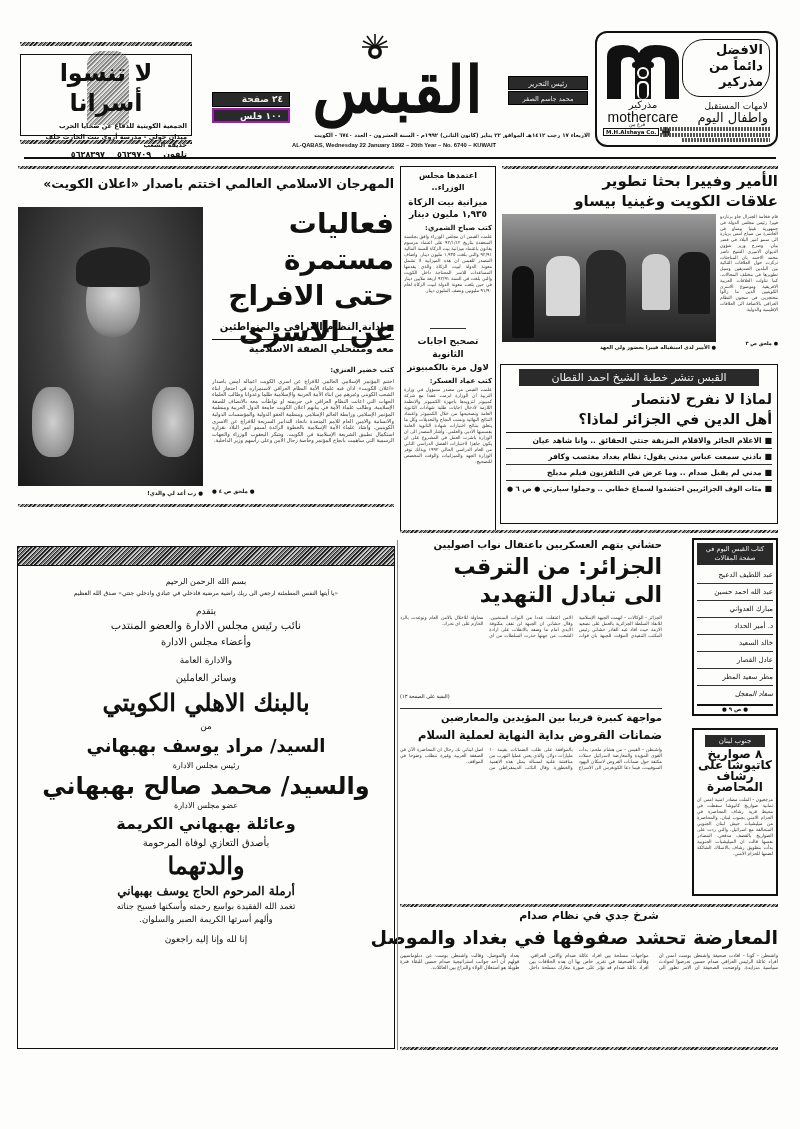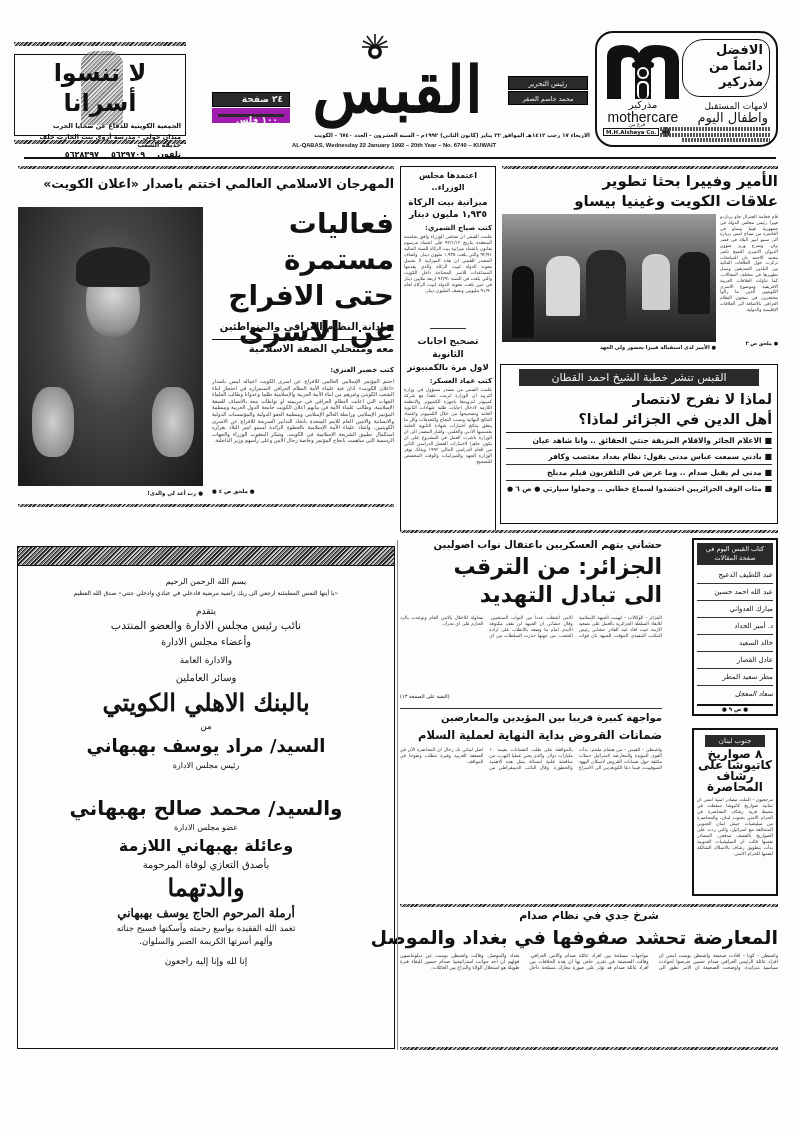--- a/index.html
+++ b/index.html
@@ -31,39 +31,39 @@
   }
   .headline-xl { font-weight: bold; font-family: "DejaVu Sans", sans-serif; letter-spacing: 1px; }
   .box { border: 1.5px solid #111; }
   .bullet::before { content: "■ "; font-size: 8px; }
 </style>
 </head>
 <body>
 
 <header>
 
-  <div class="abs" style="left:14px;top:42px;width:141px;height:107px;">
+  <div class="abs" style="left:20px;top:42px;width:141px;height:107px;">
     <div class="hatch" style="height:4px;width:172px;"></div>
     <div class="box rtl" style="margin-top:8px;height:82px;width:172px;padding:3px 4px;position:relative;border-width:1.5px;">
       <div class="abs hatch" style="left:66px;top:-4px;width:42px;height:74px;opacity:0.55;border-radius:14px 14px 4px 4px;"></div>
       <div class="headline-xl center" style="font-size:24px;line-height:30px;position:relative;">لا تنسوا أسرانا</div>
       <div style="font-size:6.5px;font-weight:bold;margin-top:4px;position:relative;">الجمعية الكويتية للدفاع عن ضحايا الحرب</div>
       <div style="font-size:6.5px;font-weight:bold;margin-top:3px;position:relative;">ميدان حولي - مدرسة أروى بنت الحارث خلف حديقة الشعب</div>
       <div style="font-size:8px;font-weight:bold;margin-top:1px;display:flex;gap:12px;direction:rtl;position:relative;">
         <span>تلفون</span>
         <span>٥٦٢٩٧٠٩</span>
         <span>٥٦٢٨٣٩٧</span>
       </div>
     </div>
     <div class="hatch" style="height:4px;width:172px;margin-top:4px;"></div>
   </div>
 
   <div class="abs" style="left:212px;top:92px;width:78px;height:32px;">
     <div class="darkbar rtl" style="height:15px;font-size:9px;font-weight:bold;padding:1px 6px;border:1px solid #000;">٢٤ صفحة</div>
-    <div class="darkbar rtl" style="height:15px;font-size:9px;font-weight:bold;padding:1px 6px;border:6px solid #a21caf;margin-top:1px;">١٠٠ فلس</div>
+    <div class="darkbar rtl" style="height:15px;font-size:9px;font-weight:bold;padding:1px 6px;border:2px solid #a21caf;margin-top:1px;">١٠٠ فلس</div>
   </div>
 
   <div class="abs" style="left:305px;top:28px;width:185px;height:102px;">
     <div class="abs" style="left:55px;top:4px;width:30px;height:30px;">
       <svg width="30" height="30" viewBox="0 0 30 30">
         <g stroke="#111" stroke-width="1.6">
           <line x1="15" y1="15" x2="15" y2="2"></line>
             <line x1="15" y1="15" x2="23" y2="4"></line>
             <line x1="15" y1="15" x2="7" y2="4"></line>
           <line x1="15" y1="15" x2="27" y2="9"></line>
@@ -76,21 +76,21 @@
       </svg>
     </div>
     <div class="abs headline-xl" style="left:0;top:22px;width:185px;font-size:64px;line-height:80px;text-align:center;letter-spacing:-2px;font-family:'DejaVu Serif',serif;">القبس</div>
   </div>
 
   <div class="abs" style="left:508px;top:76px;width:80px;height:30px;">
     <div class="darkbar center" style="height:14px;font-size:7px;line-height:14px;border:1px solid #000;">رئيس التحرير</div>
     <div class="darkbar center" style="height:14px;font-size:6.5px;line-height:14px;border:1px solid #000;margin-top:1px;">محمد جاسم الصقر</div>
   </div>
 
-  <div class="abs box" style="left:595px;top:31px;width:183px;height:116px;border-radius:18px;border-width:2px;padding:4px;">
+  <div class="abs box" style="left:595px;top:31px;width:183px;height:116px;border-radius:12px;border-width:2px;padding:4px;">
     <div class="abs" style="left:8px;top:8px;width:76px;height:60px;">
       <svg width="76" height="60" viewBox="0 0 76 60">
         <path d="M2 58 V16 Q2 4 18 4 Q30 4 34 12 Q38 4 50 4 Q74 4 74 20 V58 H60 V22 Q60 16 54 16 Q46 16 46 22 V58 H30 V22 Q30 16 24 16 Q16 16 16 22 V58 Z" fill="#111"></path>
         <circle cx="38" cy="32" r="6" fill="#fdfdfb"></circle>
           <circle cx="38" cy="32" r="4" fill="#111"></circle>
         <rect x="32" y="40" width="12" height="18" rx="5" fill="#fdfdfb"></rect>
           <rect x="34" y="42" width="8" height="16" rx="4" fill="#111"></rect>
         <circle cx="30" cy="24" r="3" fill="#111"></circle>
           <circle cx="46" cy="24" r="3" fill="#111"></circle>
       </svg>
@@ -246,23 +246,23 @@
     <div style="font-size:6px;line-height:10px;white-space:nowrap;">«يا أيتها النفس المطمئنة ارجعي الى ربك راضية مرضية فادخلي في عبادي وادخلي جنتي» صدق الله العظيم</div>
     <div style="font-size:9px;line-height:14px;margin-top:6px;">يتقدم</div>
     <div style="font-size:11px;line-height:16px;">نائب رئيس مجلس الادارة والعضو المنتدب</div>
     <div style="font-size:10px;line-height:16px;">وأعضاء مجلس الادارة</div>
     <div style="font-size:9px;line-height:16px;margin-top:2px;">والادارة العامة</div>
     <div style="font-size:10px;line-height:16px;margin-top:2px;">وسائر العاملين</div>
     <div class="bold" style="font-size:24px;line-height:34px;">بالبنك الاهلي الكويتي</div>
     <div style="font-size:9px;line-height:12px;">من</div>
     <div class="bold" style="font-size:18px;line-height:28px;font-family:'DejaVu Sans',sans-serif;">السيد/ مراد يوسف بهبهاني</div>
     <div style="font-size:8px;line-height:12px;">رئيس مجلس الادارة</div>
-    <div class="bold" style="font-size:20px;line-height:28px;font-family:'DejaVu Sans',sans-serif;margin-top:22px;">والسيد/ محمد صالح بهبهاني</div>
+    <div class="bold" style="font-size:24px;line-height:28px;font-family:'DejaVu Sans',sans-serif;">والسيد/ محمد صالح بهبهاني</div>
     <div style="font-size:8px;line-height:12px;">عضو مجلس الادارة</div>
-    <div class="bold" style="font-size:16px;line-height:24px;font-family:'DejaVu Sans',sans-serif;">وعائلة بهبهاني اللازمة</div>
+    <div class="bold" style="font-size:16px;line-height:24px;font-family:'DejaVu Sans',sans-serif;">وعائلة بهبهاني الكريمة</div>
     <div style="font-size:10px;line-height:14px;">بأصدق التعازي لوفاة المرحومة</div>
     <div class="bold" style="font-size:24px;line-height:32px;">والدتهما</div>
     <div class="bold" style="font-size:12px;line-height:18px;">أرملة المرحوم الحاج يوسف بهبهاني</div>
     <div style="font-size:8.5px;line-height:13px;">تغمد الله الفقيدة بواسع رحمته وأسكنها فسيح جناته</div>
     <div style="font-size:8.5px;line-height:13px;">وألهم أسرتها الكريمة الصبر والسلوان.</div>
     <div style="font-size:9px;line-height:14px;margin-top:6px;">إنا لله وإنا إليه راجعون</div>
   </div>
 </section>
 
 <div class="abs" style="left:397px;top:540px;width:1px;height:510px;background:#888;"></div>

